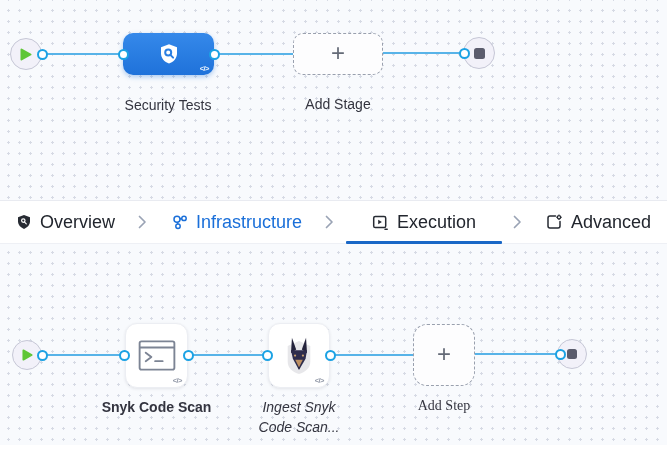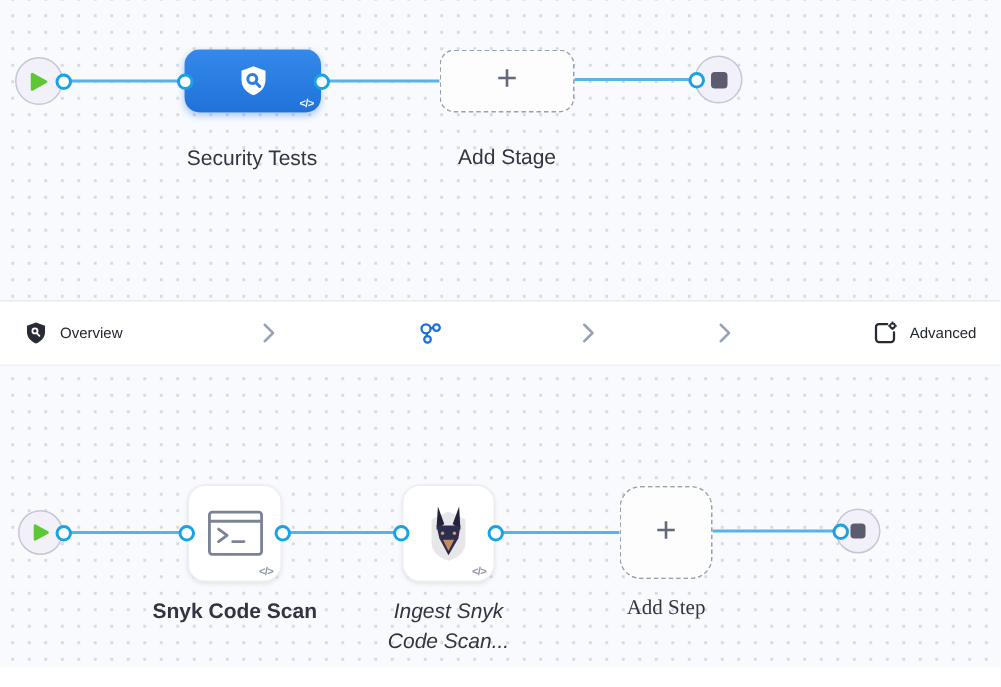--- a/index.html
+++ b/index.html
@@ -79,21 +79,21 @@
   #b-p5{left:325px;top:350px;}
   #b-p6{left:555px;top:349px;}
 
   
   .tabbar{position:absolute;left:0;top:200px;width:667px;height:44px;background:#fff;
         border-top:1px solid #e9ebf1;border-bottom:1px solid #eef0f5;box-sizing:border-box;
         display:flex;align-items:center;justify-content:space-between;padding:0 4px;z-index:3;}
   .tab{position:relative;height:100%;display:flex;align-items:center;gap:8px;
         padding:0 12px;cursor:pointer;}
   .tab.active{padding:0 26px;}
-  .tab-label{font-size:10px;font-weight:500;color:#22262e;white-space:nowrap;}
+  .tab-label{font-size:18px;font-weight:500;color:#22262e;white-space:nowrap;}
   .tab.blue .tab-label{color:#1a6fd9;}
   .underline{position:absolute;left:0;right:0;bottom:-1px;height:3px;background:#1967c6;border-radius:1px;}
   .chev{flex:0 0 auto;}
 </style>
 </head>
 <body>
 
 <div id="app">
 
   <div class="link" id="t-l1"></div>
@@ -147,26 +147,38 @@
 
     <div class="tab blue">
       <svg width="17" height="16" viewBox="0 0 17 16">
         <g fill="none" stroke="#1a6fd9" stroke-width="1.5">
           <circle cx="6" cy="5.2" r="3"></circle>
           <circle cx="13" cy="4.4" r="2.2"></circle>
           <circle cx="7" cy="12.2" r="2.2"></circle>
           <path d="M9 4.9l1.9-.3M6.4 8.2l.4 1.7"></path>
         </g>
       </svg>
+      <span class="tab-label">Infrastructure</span>
     </div>
 
     <svg class="chev" width="9" height="14" viewBox="0 0 9 14">
       <path d="M1.5 1.5L7 7l-5.5 5.5" fill="none" stroke="#9aa3b5" stroke-width="1.7" stroke-linecap="round" stroke-linejoin="round"></path>
     </svg>
 
+    <div class="tab active">
+      <svg width="17" height="17" viewBox="0 0 17 17">
+        <g fill="none" stroke="#272b33" stroke-width="1.5">
+          <rect x="1.7" y="2.5" width="12" height="11" rx="1.6"></rect>
+          <path d="M13 15.3h2.2" stroke-linecap="round"></path>
+        </g>
+        <path d="M6.2 5.7l3.7 2.3-3.7 2.3z" fill="#272b33"></path>
+      </svg>
+      <span class="tab-label">Execution</span>
+      <div class="underline"></div>
+    </div>
 
     <svg class="chev" width="9" height="14" viewBox="0 0 9 14">
       <path d="M1.5 1.5L7 7l-5.5 5.5" fill="none" stroke="#9aa3b5" stroke-width="1.7" stroke-linecap="round" stroke-linejoin="round"></path>
     </svg>
 
     <div class="tab">
       <svg width="17" height="16" viewBox="0 0 17 16">
         <g fill="none" stroke="#272b33">
           <path d="M9.5 2H4a2 2 0 0 0-2 2v8a2 2 0 0 0 2 2h8a2 2 0 0 0 2-2V7.5" stroke-width="1.5" stroke-linecap="round"></path>
           <circle cx="13" cy="3.2" r="1.6" stroke-width="1.3"></circle>

